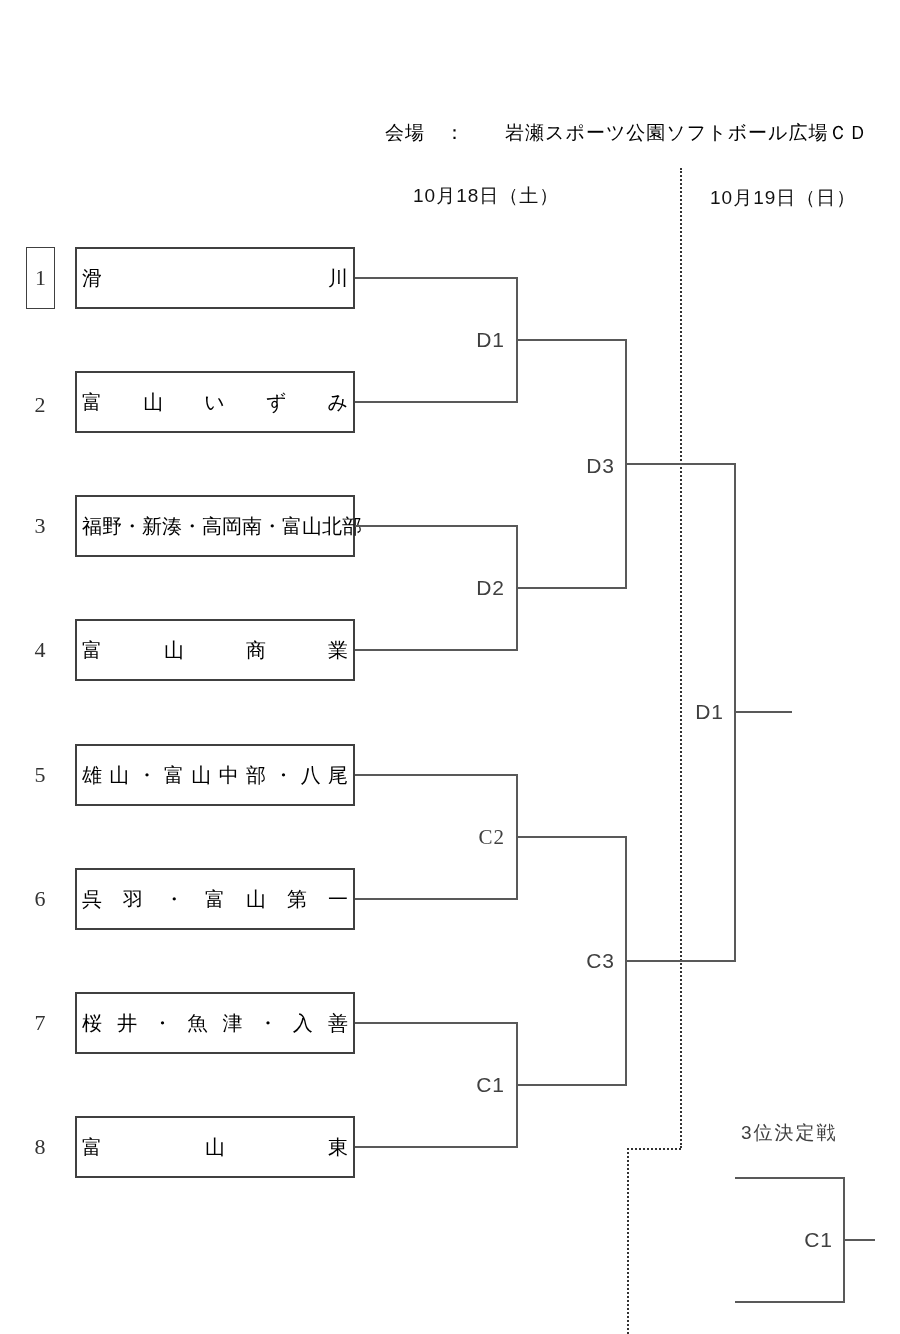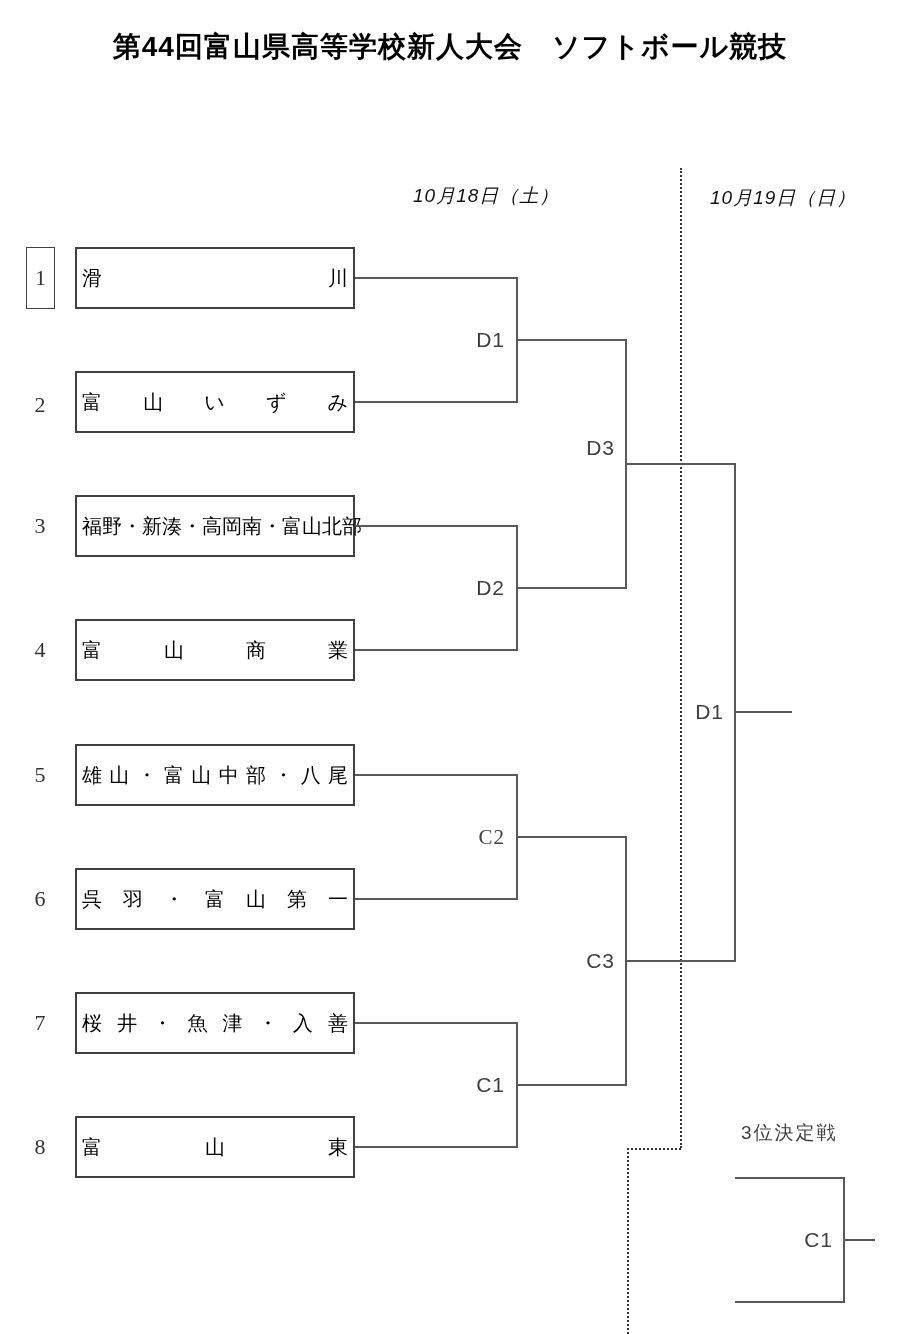--- a/index.html
+++ b/index.html
@@ -12,21 +12,21 @@
     position:absolute;left:0;top:28px;width:900px;text-align:center;
     font-size:28px;font-weight:bold;letter-spacing:1px;
   }
   .subtitle{
     position:absolute;left:32px;top:82px;font-size:29px;font-weight:bold;
     letter-spacing:1px;
   }
   .venue{
     position:absolute;left:385px;top:120px;font-size:19px;letter-spacing:1px;
   }
-  .date-label{position:absolute;font-size:19px;letter-spacing:1px;color:#111;font-style:italic;}
+  .date-label{position:absolute;font-size:19px;letter-spacing:1px;color:#111;}
   .date-sat{left:413px;top:183px;}
   .date-sun{left:710px;top:185px;}
 
   
   .ln{position:absolute;background:#595959;}
   .dot-v{position:absolute;width:0;border-left:2px dotted #333;}
   .dot-h{position:absolute;height:0;border-top:2px dotted #333;}
 
   
   .team-box{
@@ -65,21 +65,21 @@
   .third-title{
     position:absolute;left:741px;top:1120px;font-size:19px;color:#404040;
     letter-spacing:2px;
   }
 </style>
 </head>
 <body>
 
 <div id="page">
 
-  <div class="title">第44回富山県高等学校新人大会　ソフトボール競技</div>
+  <div class="venue">会場　：　　岩瀬スポーツ公園ソフトボール広場ＣＤ</div>
   <div class="date-label date-sat">10月18日（土）</div>
   <div class="date-label date-sun">10月19日（日）</div>
 
   <div class="dot-v" style="left:680px;top:168px;height:980px;"></div>
   <div class="dot-h" style="left:627px;top:1148px;width:54px;"></div>
   <div class="dot-v" style="left:627px;top:1148px;height:186px;"></div>
 
   <div class="seed1-box"></div>
   <div class="seed seed-in-box" style="top:263px;">1</div>
   <div class="seed" style="top:390px;">2</div>
@@ -204,21 +204,21 @@
   <div class="ln" style="left:734px;top:463px;width:2px;height:499px;"></div>
   <div class="ln" style="left:736px;top:711px;width:56px;height:2px;"></div>
 
   <div class="ln" style="left:735px;top:1177px;width:110px;height:2px;"></div>
   <div class="ln" style="left:735px;top:1301px;width:110px;height:2px;"></div>
   <div class="ln" style="left:843px;top:1177px;width:2px;height:126px;"></div>
   <div class="ln" style="left:845px;top:1239px;width:30px;height:2px;"></div>
 
   <div class="mlabel r1" style="top:326px;">D1</div>
   <div class="mlabel r1" style="top:574px;">D2</div>
-  <div class="mlabel r2" style="top:434px;">D3</div>
+  <div class="mlabel r2" style="top:452px;">D3</div>
   <div class="mlabel r1" style="top:823px;font-family:Liberation Serif, serif;">C2</div>
   <div class="mlabel r1" style="top:1071px;">C1</div>
   <div class="mlabel r2" style="top:947px;">C3</div>
   <div class="mlabel rf" style="top:698px;">D1</div>
   <div class="mlabel r3" style="top:1226px;">C1</div>
 
   <div class="third-title">3位決定戦</div>
 
 </div>
 

